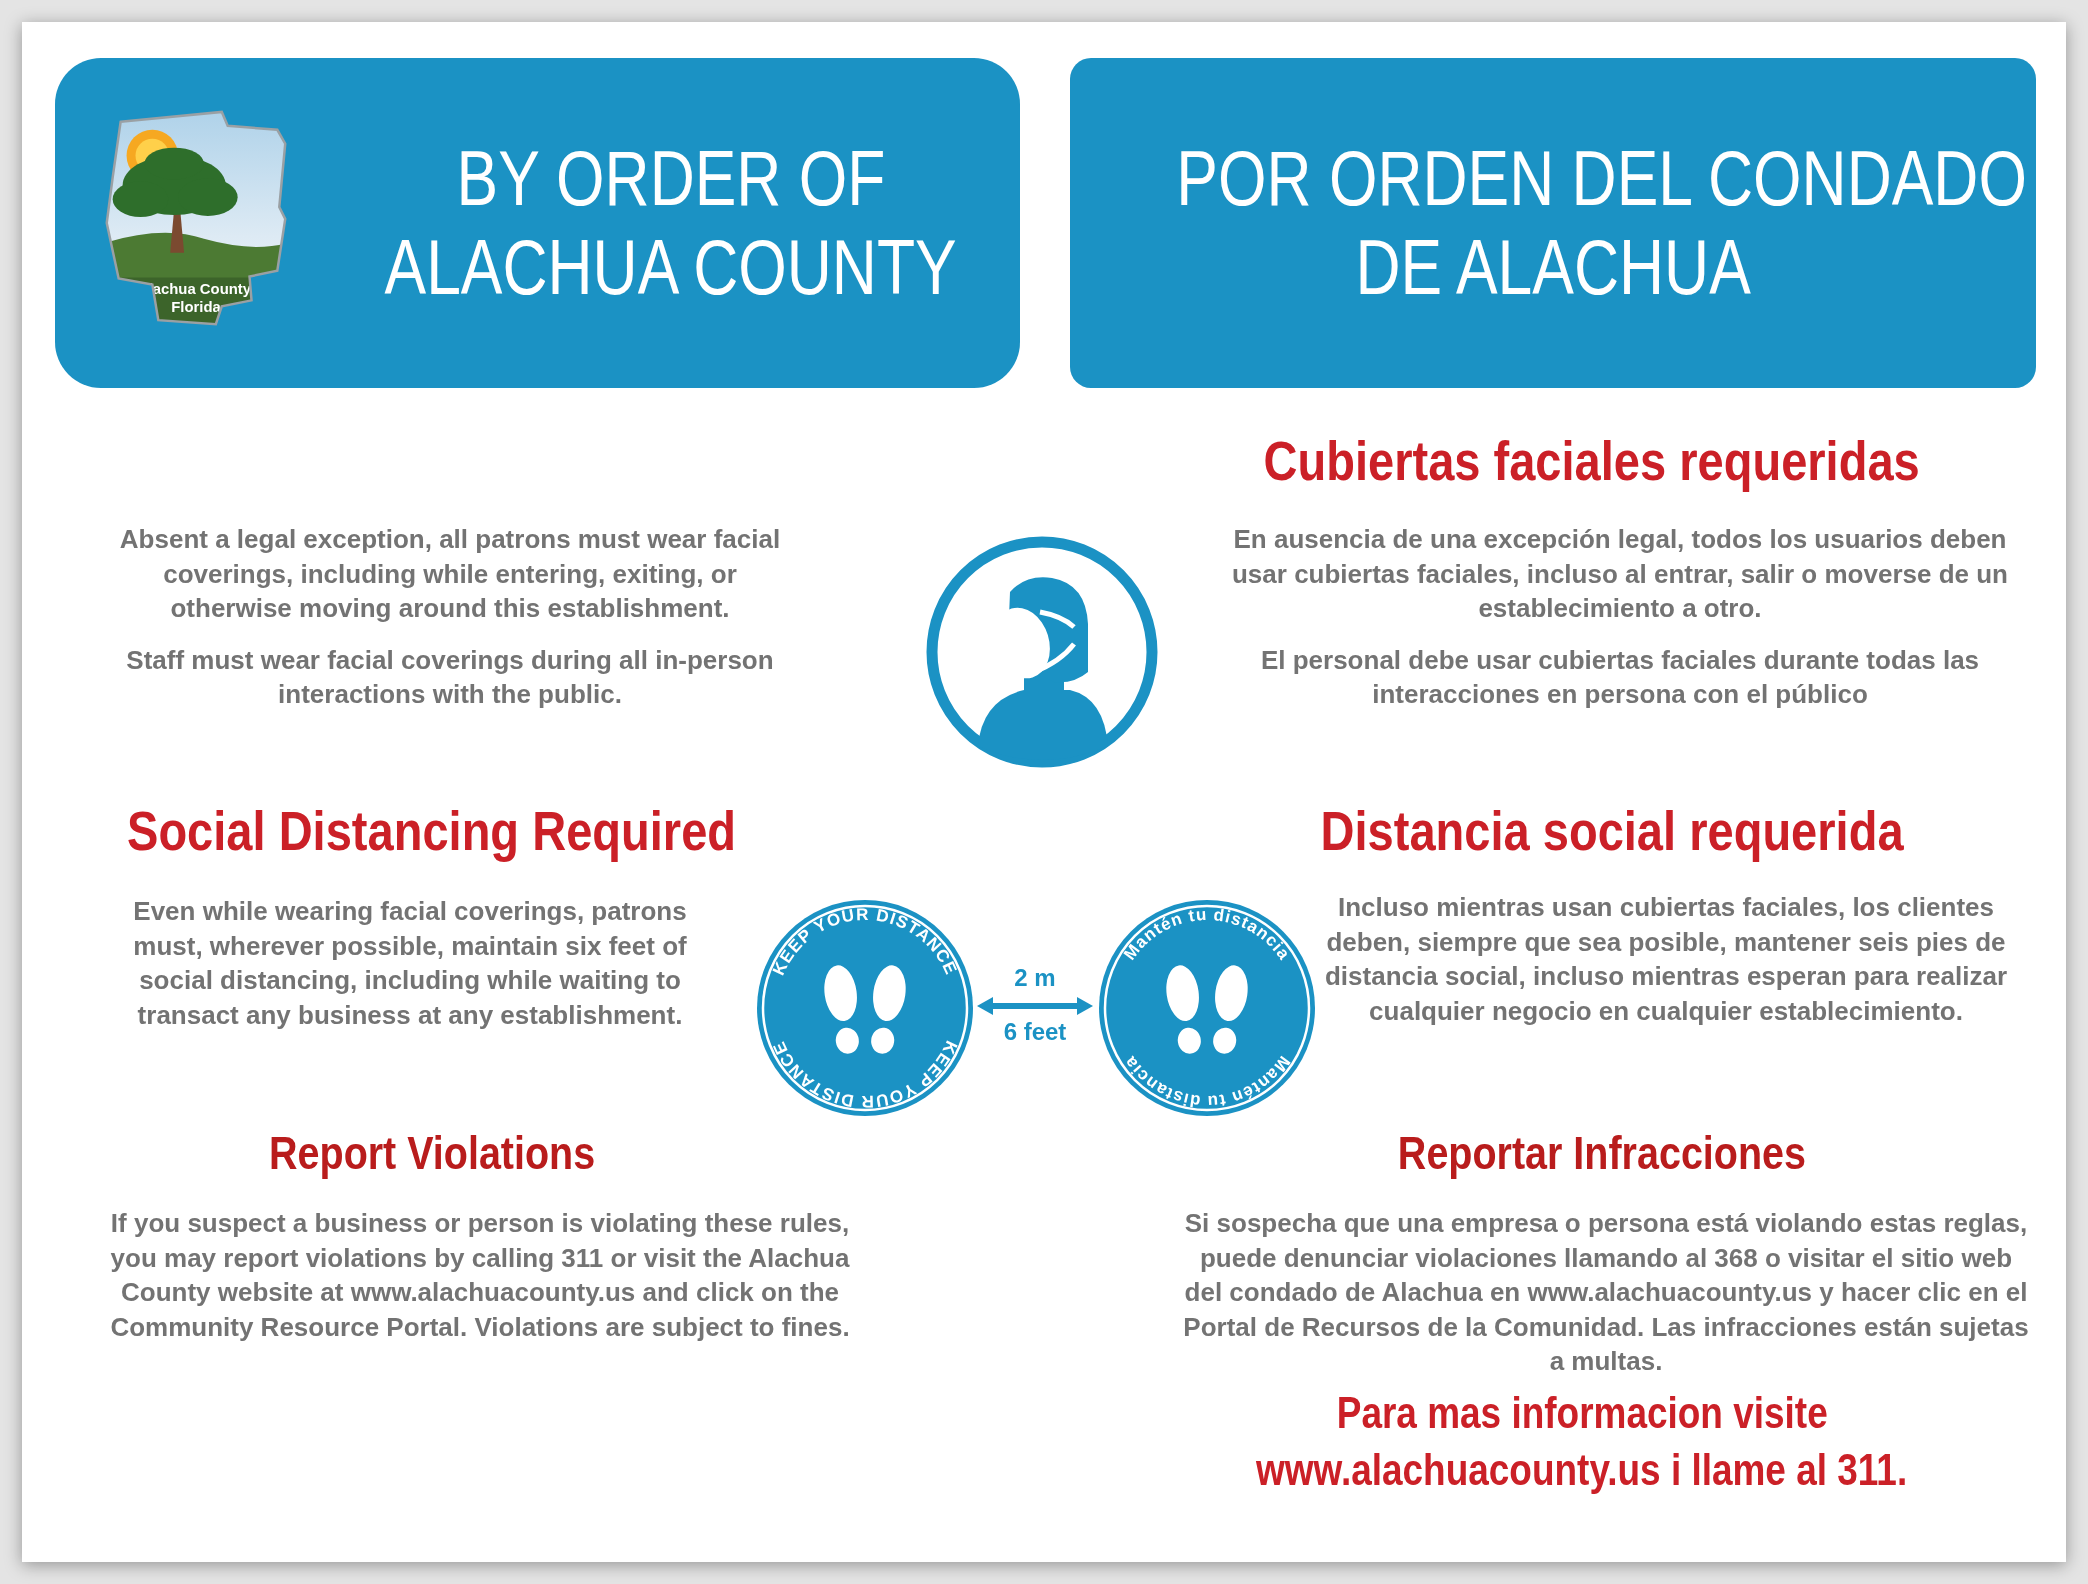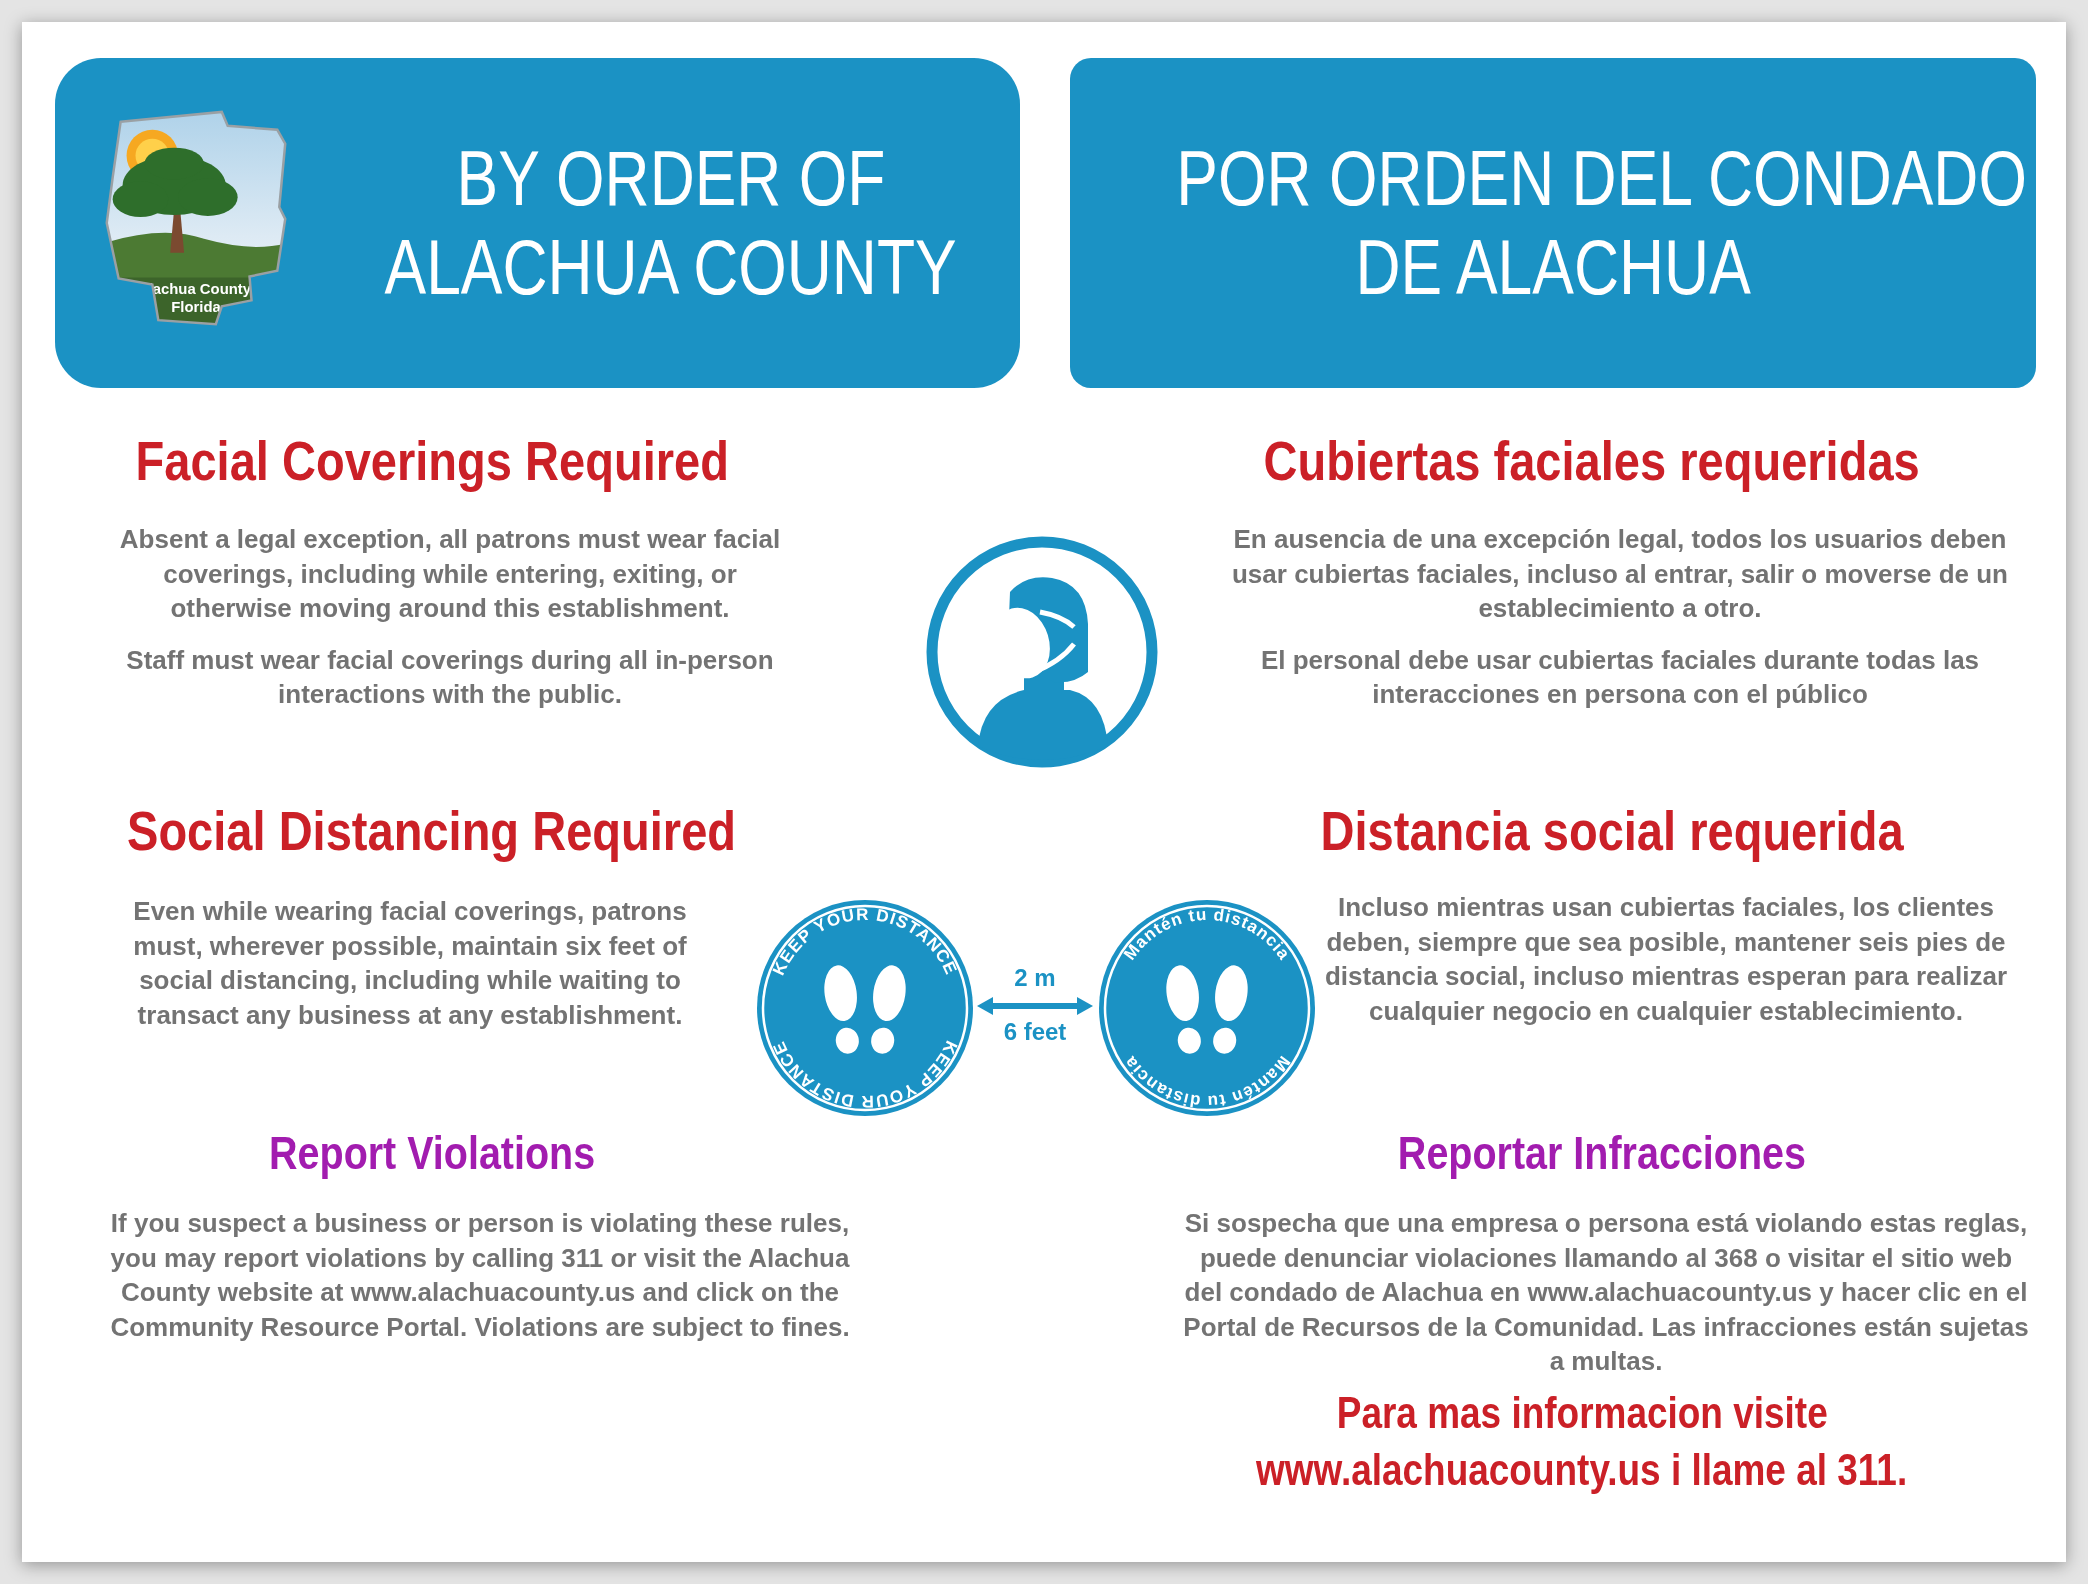--- a/index.html
+++ b/index.html
@@ -15,21 +15,21 @@
   .logo-wrap { width:238px; height:262px; flex:0 0 auto; margin-left:20px; }
   .logo-wrap svg { width:100%; height:100%; display:block; }
   .banner-text { flex:1; text-align:center; font-weight:normal; font-size:78px; line-height:1.14; }
   .banner-es .banner-text { flex:0 1 auto; width:100%; }
 
   .cond  { display:inline-block; transform:scaleX(0.80); transform-origin:50% 50%; white-space:nowrap; }
   .cond2 { display:inline-block; transform:scaleX(0.84); transform-origin:50% 50%; white-space:nowrap; }
 
   .sec-title { position:absolute; text-align:center; font-weight:bold; color:#cb2027;
                font-size:56px; line-height:1.05; }
-  .sub-title { position:absolute; text-align:center; font-weight:bold; color:#a21caf;
+  .sub-title { position:absolute; text-align:center; font-weight:bold; color:#b91c1c;
                font-size:47px; line-height:1.05; }
   .body-text { position:absolute; font-weight:bold; color:#737373; font-size:26px; line-height:1.33;text-align:center; }
   .body-text p { margin:0 0 17px 0; }
   .footer-block { position:absolute; text-align:center; color:#cb2027; font-weight:bold;
                   font-size:44px; line-height:1.3; }
   .graphic { position:absolute; }
   .graphic svg { width:100%; height:100%; display:block; }
   .decal-text { fill:#ffffff; font-weight:bold; font-family:"Liberation Sans", sans-serif; }
   .arrow-label { fill:#1b92c4; font-weight:bold; font-size:24px; font-family:"Liberation Sans", sans-serif; }
   .logo-text { fill:#ffffff; font-weight:bold; font-family:"Liberation Sans", sans-serif; font-size:15px; }
@@ -80,23 +80,20 @@
       </div>
     </div>
 
     <div class="banner banner-es">
       <div class="banner-text">
         <div><span class="cond">POR ORDEN DEL CONDADO</span></div>
         <div><span class="cond">DE ALACHUA</span></div>
       </div>
     </div>
 
-    <h2 class="sec-title" style="left:40px; top:410px; width:740px;">
-      <span class="cond2">Facial Coverings Required</span>
-    </h2>
     <h2 class="sec-title" style="left:1130px; top:410px; width:880px;">
       <span class="cond2">Cubiertas faciales requeridas</span>
     </h2>
 
     <div class="body-text" style="left:78px; top:500px; width:700px;">
       <p>Absent a legal exception, all patrons must wear facial coverings, including while entering, exiting, or otherwise moving around this establishment.</p>
       <p>Staff must wear facial coverings during all in-person interactions with the public.</p>
     </div>
     <div class="body-text" style="left:1198px; top:500px; width:800px;">
       <p>En ausencia de una excepción legal, todos los usuarios deben usar cubiertas faciales, incluso al entrar, salir o moverse de un establecimiento a otro.</p>

